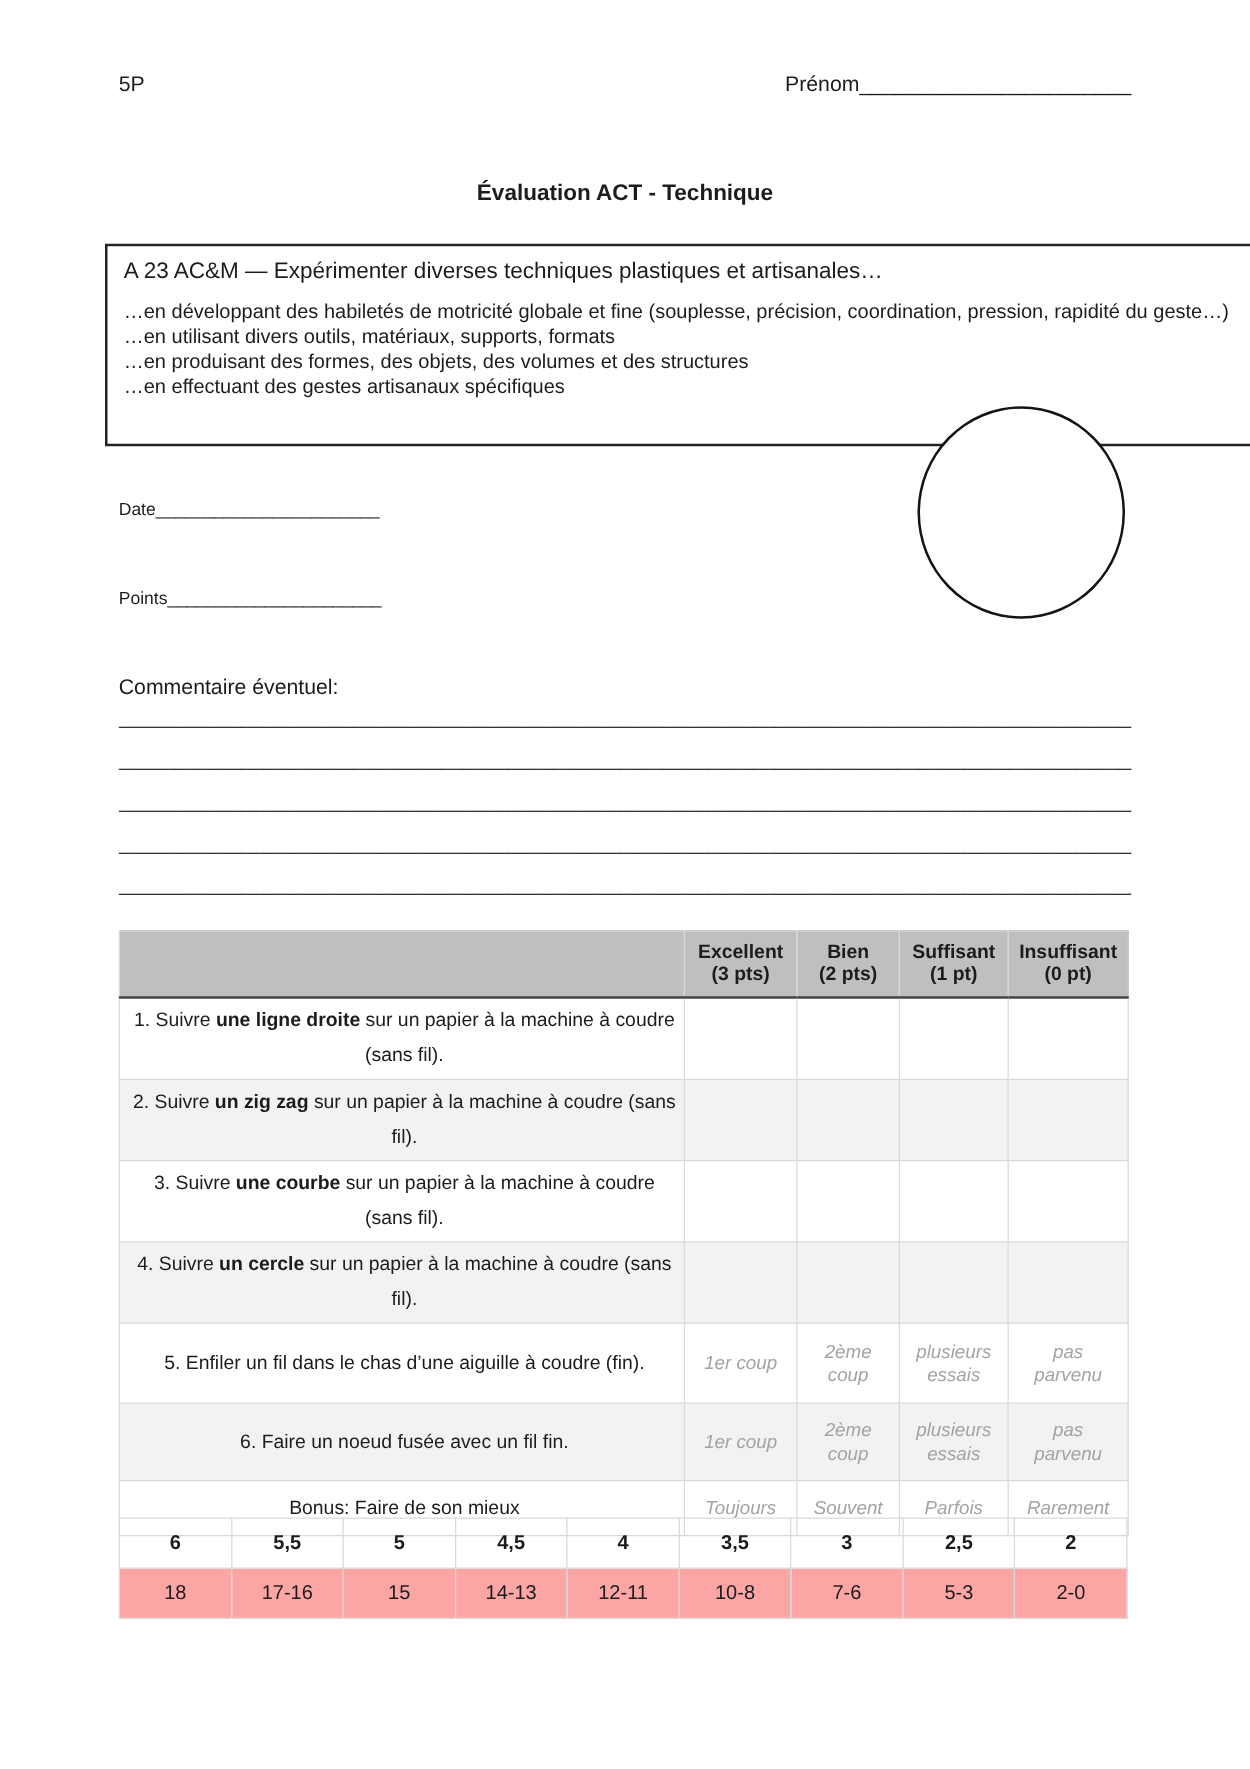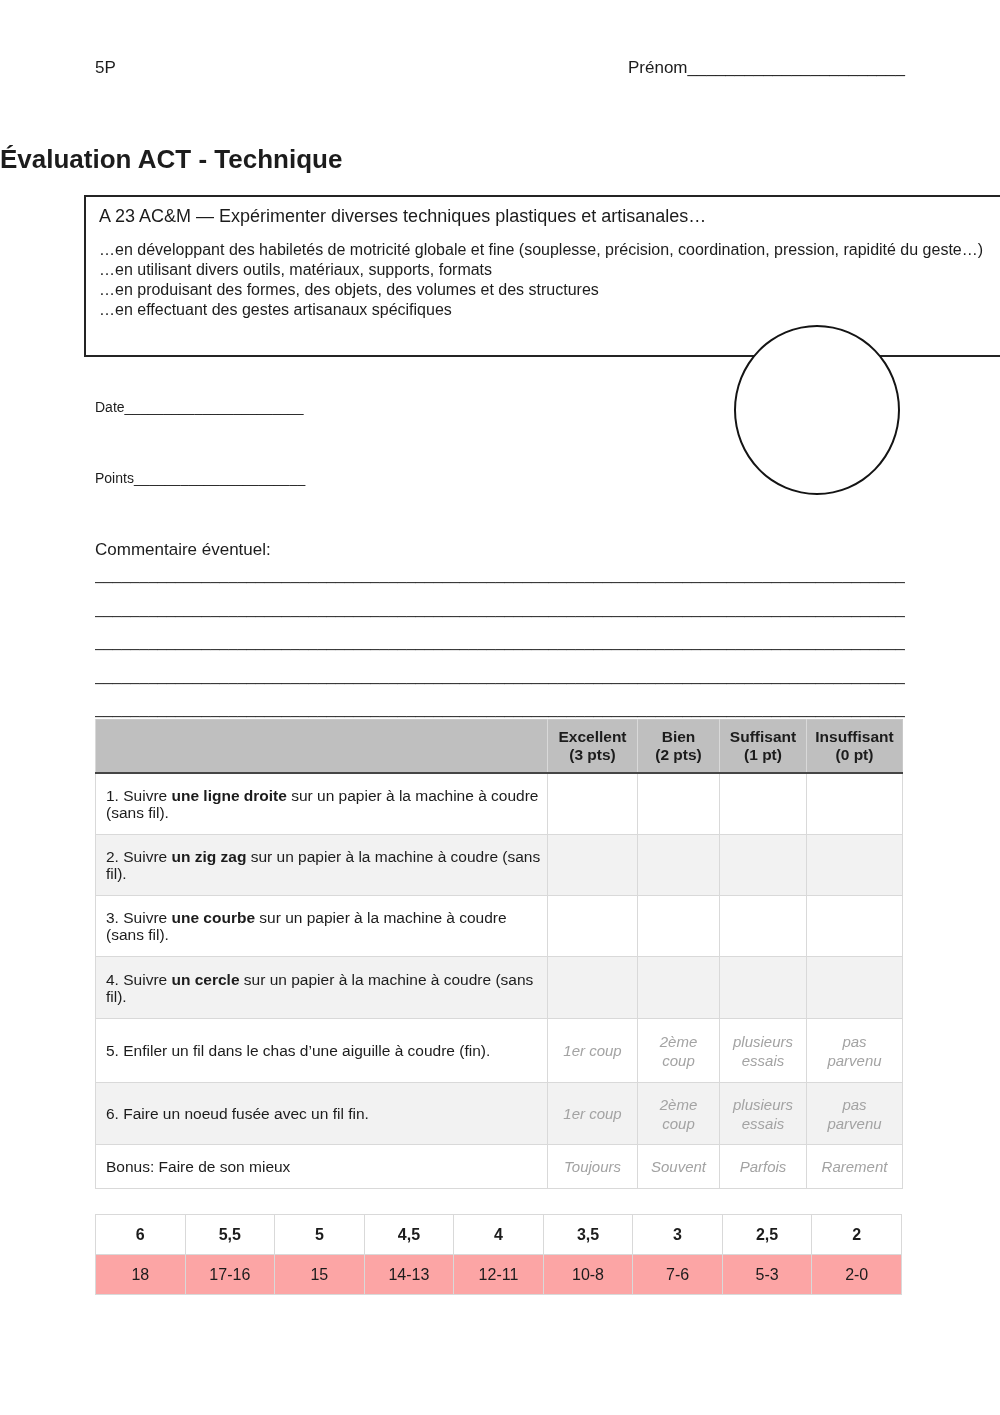--- a/index.html
+++ b/index.html
@@ -12,22 +12,22 @@
     color: #1c1c1c;
     overflow: hidden;
   }
   .abs { position: absolute; }
 
   
   .class-label { left: 95px; top: 58px; font-size: 17px; }
   .prenom { right: 95px; top: 58px; font-size: 17px; white-space: nowrap; }
   .page-title {
     left: 0; right: 0; top: 144px;
-    text-align: left;
-    font-size: 26px;
+    text-align: center;
+    font-size: 18px;
     font-weight: bold;
   }
 
   
   .objective-box {
     left: 84px; top: 195px;
     width: 928px; height: 162px;
     box-sizing: border-box;
     border: 2px solid #242424;
     padding: 9px 13px;
@@ -55,43 +55,43 @@
   .comment-lines { left: 95px; top: 558px; width: 810px; }
   .comment-line {
     font-size: 16px;
     line-height: 33.5px;
     white-space: nowrap;
     overflow: hidden;
     color: #2e2e2e;
   }
 
   
-  .rubric-table-wrap { left: 95px; top: 719px; width: 807px; }
+  .rubric-table-wrap { left: 95px; top: 744px; width: 807px; }
   table { border-collapse: collapse; table-layout: fixed; width: 807px; }
   .rubric-table { border: 1px solid #c9c9c9; }
   .rubric-table th {
     background: #bfbfbf;
     border-left: 1px solid #d9d9d9;
     border-bottom: 2px solid #454545;
     font-size: 15.5px;
     font-weight: bold;
     text-align: center;
     vertical-align: middle;
     height: 52px;
     padding: 0 2px;
   }
   .rubric-table td {
     border: 1px solid #d9d9d9;
     font-size: 15.5px;
     vertical-align: middle;
   }
   .rubric-table td.label-cell {
-    text-align: left;
+    text-align: center;
     padding: 4px 6px 4px 10px;
-    line-height: 17px;
+    line-height: 28px;
   }
   .rubric-table td.rating-cell {
     text-align: center;
     color: #a3a3a3;
     font-style: italic;
     font-size: 15px;
     line-height: 19px;
     padding: 2px 10px;
   }
   tr.alt { background: #f2f2f2; }

